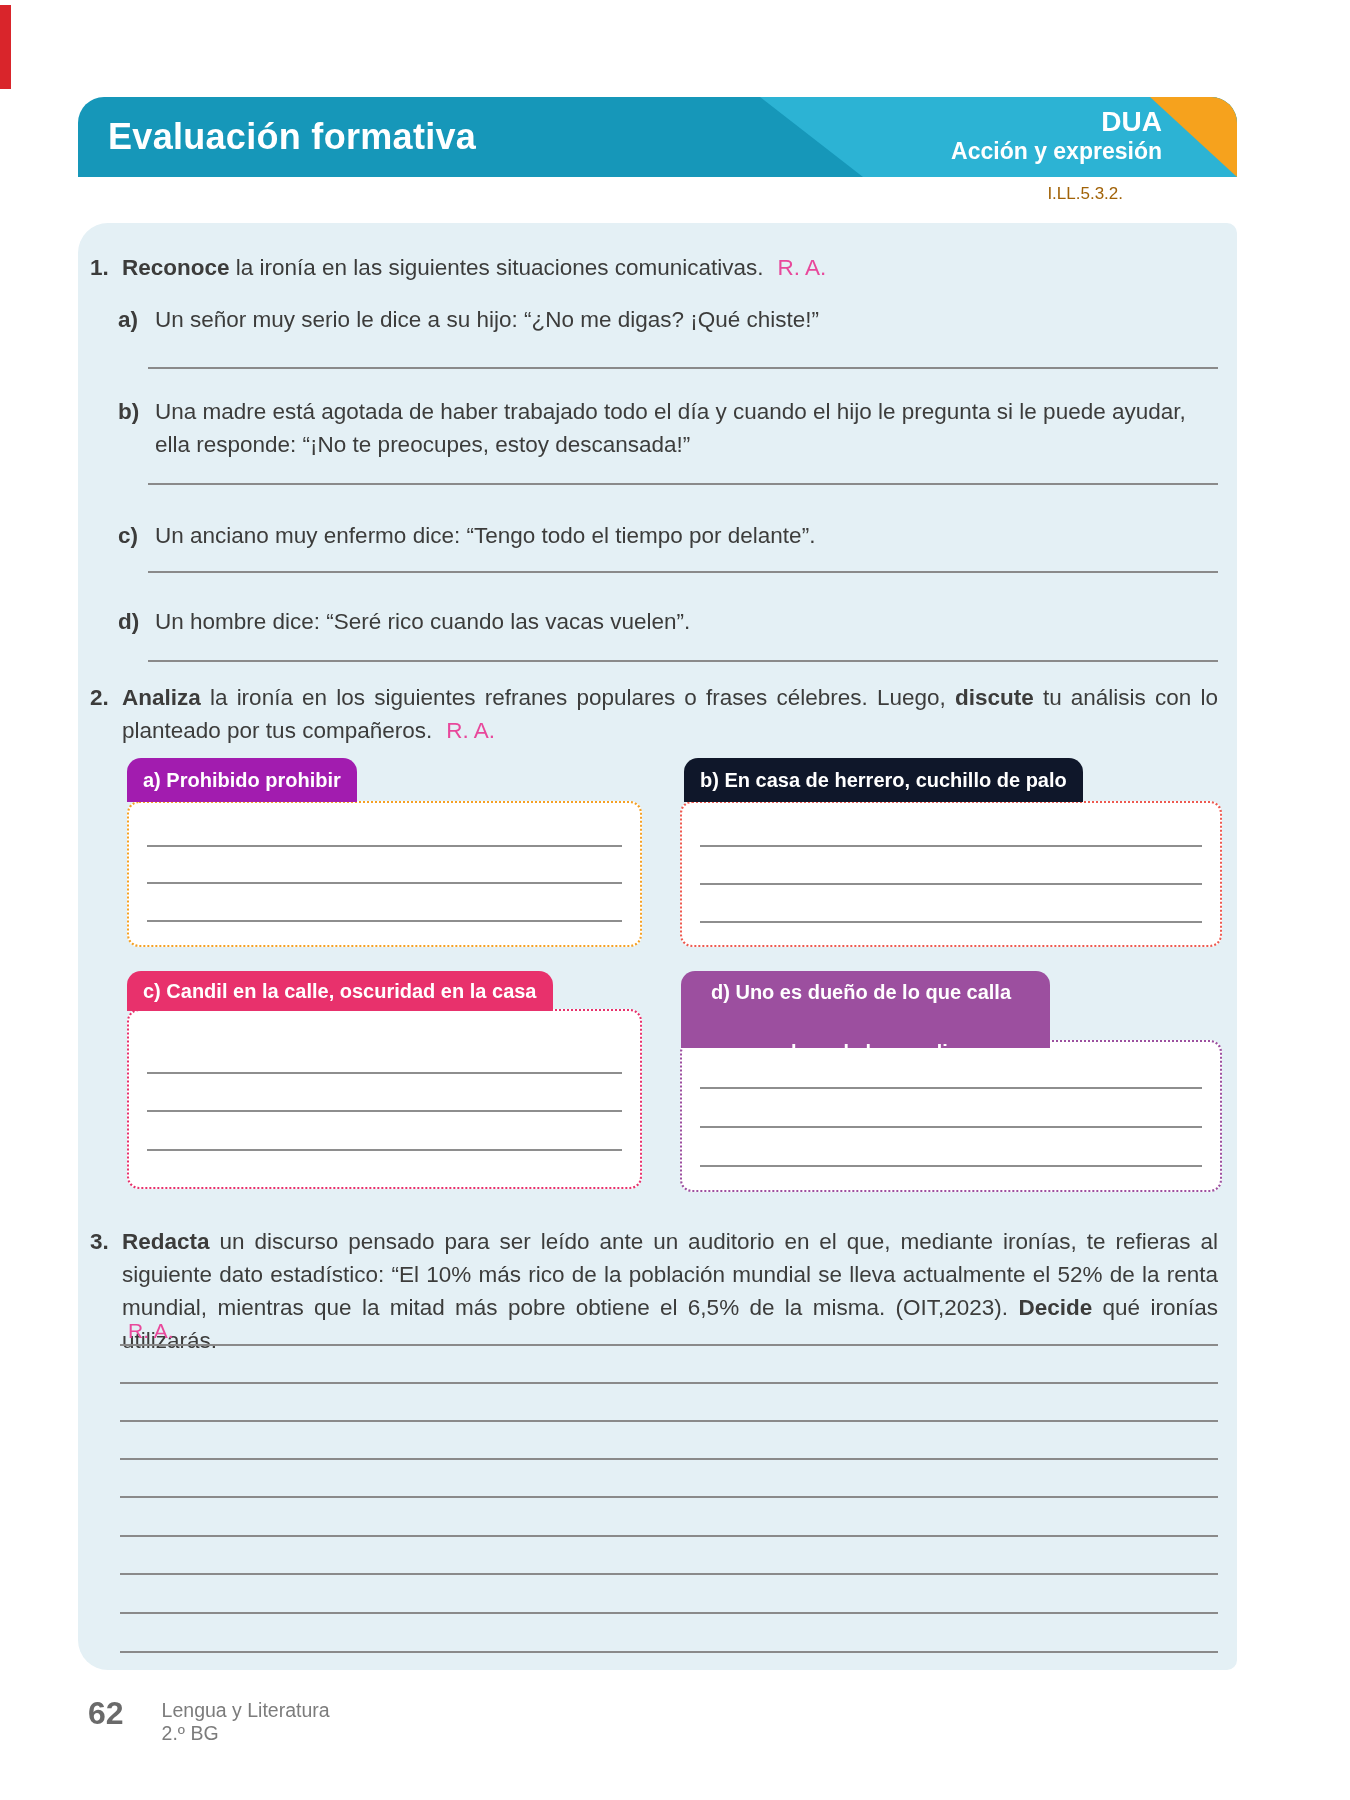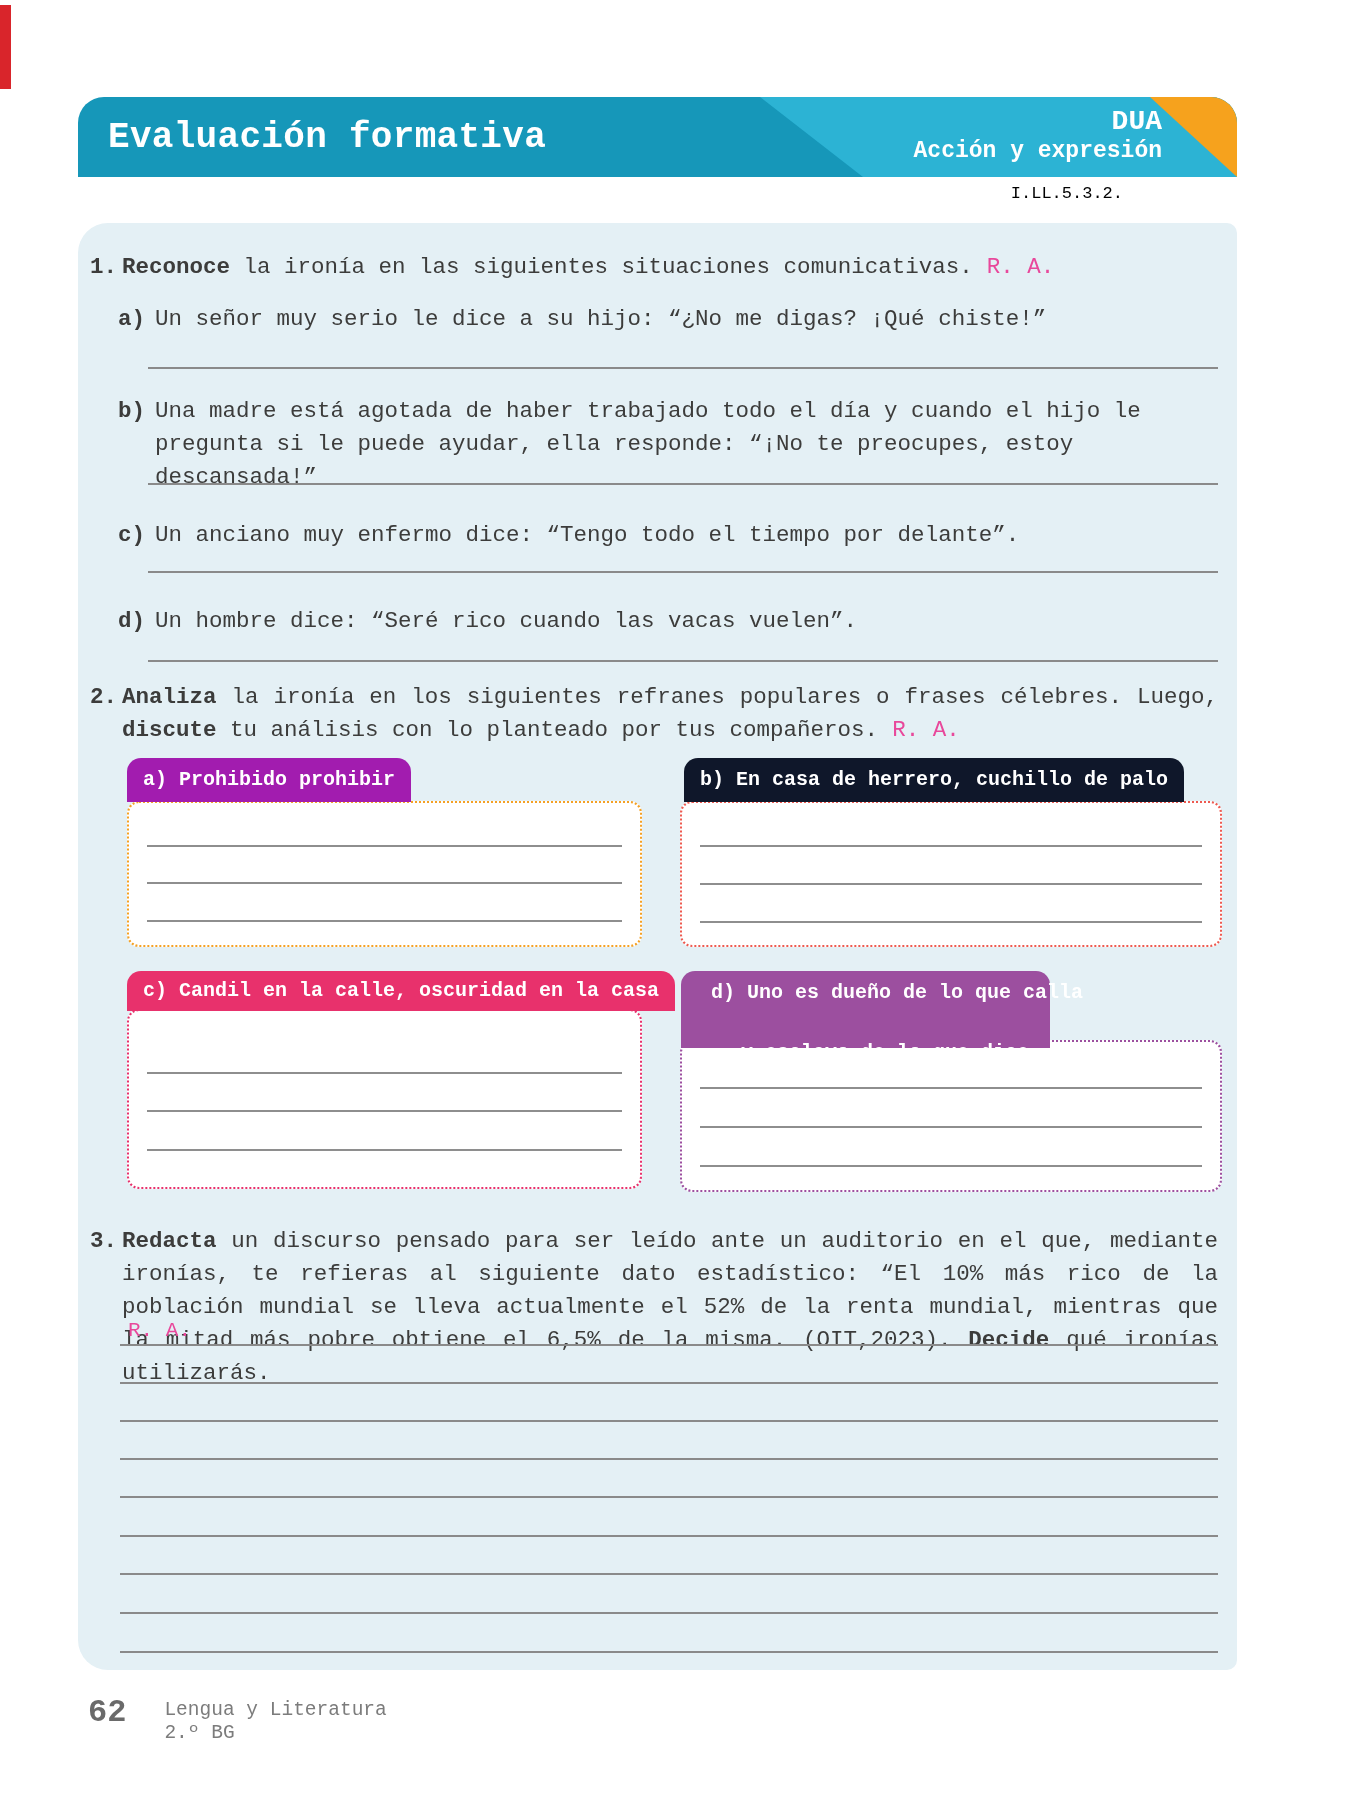--- a/index.html
+++ b/index.html
@@ -1,35 +1,35 @@
 <!DOCTYPE html>
 <html lang="es"><head>
 <meta charset="utf-8">
 <style>
   html,body{margin:0;padding:0;background:#ffffff;}
   .page{position:relative;width:1256px;height:1800px;background:#ffffff;
-        font-family:Liberation Mono, monospace;color:#3C3C3B;overflow:hidden;}
+        font-family:Liberation Sans, sans-serif;color:#3C3C3B;overflow:hidden;}
 
   
   .edge-tab{position:absolute;left:0;top:5px;width:11px;height:84px;background:#D9252B;}
 
   
   .banner{position:absolute;left:78px;top:97px;width:1159px;height:80px;
           background:#1697B9;border-radius:26px 26px 0 0;overflow:hidden;}
   .banner-dua-bg{position:absolute;inset:0;background:#2CB3D4;
           clip-path:polygon(682px 0,100% 0,100% 100%,785px 100%);}
   .banner-corner{position:absolute;right:0;top:0;width:87px;height:80px;background:#F6A21D;
           clip-path:polygon(0 0,100% 0,100% 100%);}
   .banner-title{position:absolute;left:30px;top:50%;transform:translateY(-50%);
           color:#fff;font-size:36px;font-weight:700;letter-spacing:.3px;}
   .dua-text{position:absolute;right:75px;top:9px;text-align:right;color:#fff;font-weight:700;}
   .dua-line1{font-size:28px;line-height:32px;}
   .dua-line2{font-size:23px;line-height:27px;}
 
-  .code{position:absolute;right:133px;top:184px;color:#000000;font-size:17px;margin-left:48px;}
+  .code{position:absolute;right:133px;top:184px;color:#a16207;font-size:17px;margin-left:48px;}
 
   
   .panel{position:absolute;left:78px;top:223px;width:1159px;height:1447px;
          background:#E4F0F5;border-radius:30px 10px 10px 30px;}
 
   .q{position:absolute;left:12px;width:1128px;display:flex;font-size:22.5px;line-height:33px;}
   .qnum{width:32px;flex:none;font-weight:700;}
   .qtext{flex:1;text-align:justify;}
   .b{font-weight:700;margin-top:45px;}
   .pink{color:#E8489B;}

